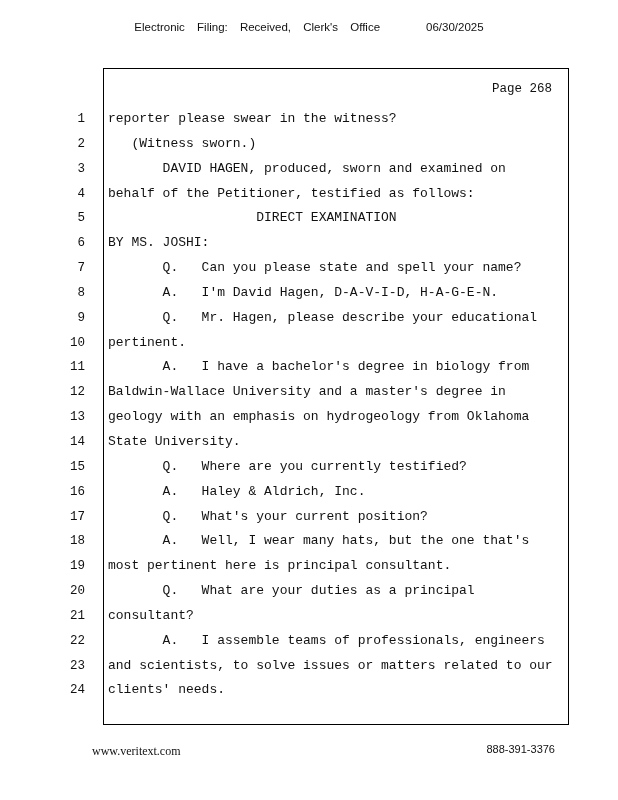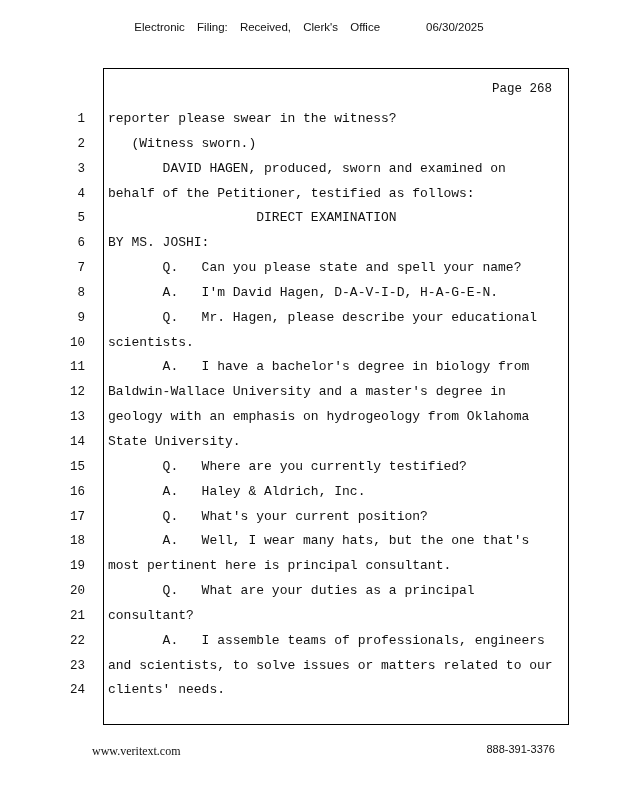--- a/index.html
+++ b/index.html
@@ -123,21 +123,21 @@
   <div class="lines">
       <div class="line-row"><span class="line-num">1</span><span>reporter please swear in the witness?</span></div>
       <div class="line-row"><span class="line-num">2</span><span>   (Witness sworn.)</span></div>
       <div class="line-row"><span class="line-num">3</span><span>       DAVID HAGEN, produced, sworn and examined on</span></div>
       <div class="line-row"><span class="line-num">4</span><span>behalf of the Petitioner, testified as follows:</span></div>
       <div class="line-row"><span class="line-num">5</span><span>                   DIRECT EXAMINATION</span></div>
       <div class="line-row"><span class="line-num">6</span><span>BY MS. JOSHI:</span></div>
       <div class="line-row"><span class="line-num">7</span><span>       Q.   Can you please state and spell your name?</span></div>
       <div class="line-row"><span class="line-num">8</span><span>       A.   I'm David Hagen, D-A-V-I-D, H-A-G-E-N.</span></div>
       <div class="line-row"><span class="line-num">9</span><span>       Q.   Mr. Hagen, please describe your educational</span></div>
-      <div class="line-row"><span class="line-num">10</span><span>scientists.</span></div>
+      <div class="line-row"><span class="line-num">10</span><span>pertinent.</span></div>
       <div class="line-row"><span class="line-num">11</span><span>       A.   I have a bachelor's degree in biology from</span></div>
       <div class="line-row"><span class="line-num">12</span><span>Baldwin-Wallace University and a master's degree in</span></div>
       <div class="line-row"><span class="line-num">13</span><span>geology with an emphasis on hydrogeology from Oklahoma</span></div>
       <div class="line-row"><span class="line-num">14</span><span>State University.</span></div>
       <div class="line-row"><span class="line-num">15</span><span>       Q.   Where are you currently testified?</span></div>
       <div class="line-row"><span class="line-num">16</span><span>       A.   Haley &amp; Aldrich, Inc.</span></div>
       <div class="line-row"><span class="line-num">17</span><span>       Q.   What's your current position?</span></div>
       <div class="line-row"><span class="line-num">18</span><span>       A.   Well, I wear many hats, but the one that's</span></div>
       <div class="line-row"><span class="line-num">19</span><span>most pertinent here is principal consultant.</span></div>
       <div class="line-row"><span class="line-num">20</span><span>       Q.   What are your duties as a principal</span></div>

